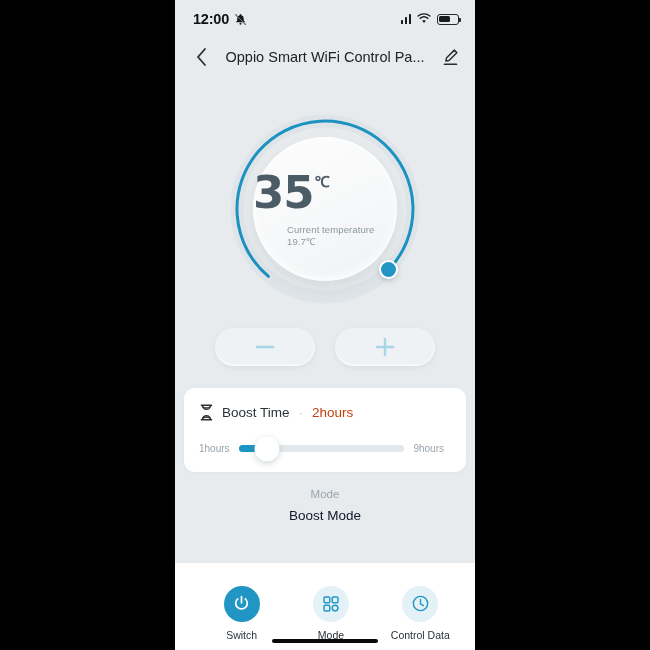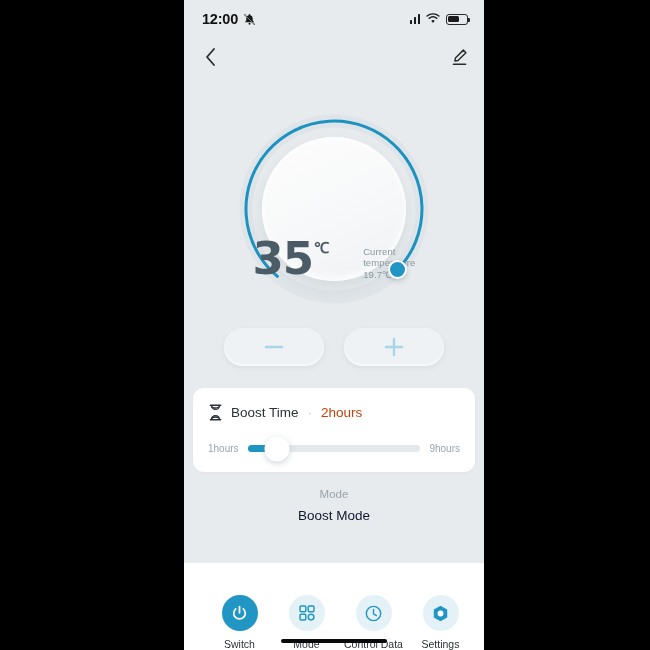--- a/index.html
+++ b/index.html
@@ -4,21 +4,21 @@
 <style>
   * { margin:0; padding:0; box-sizing:border-box; }
   html,body {
     width:650px; height:650px;
     background:#000;
     font-family:"Liberation Sans", sans-serif;
     overflow:hidden;
   }
   #phone {
     position:absolute;
-    left:184px; top:0;
+    left:175px; top:0;
     width:300px; height:650px;
     background:#e7ebed;
     overflow:hidden;
   }
 
   
   #statusbar {
     height:38px;
     display:flex; align-items:center;
     padding:0 18px;
@@ -76,21 +76,21 @@
   }
   #dial { position:relative; width:196px; height:196px; }
   #dial svg { position:absolute; left:0; top:0; }
   #dial-inner {
     position:absolute; left:26px; top:26px;
     width:144px; height:144px; border-radius:50%;
     background:linear-gradient(155deg,#fdfdfd 0%,#f7f8f9 55%,#eef1f3 100%);
     box-shadow: 0 7px 14px rgba(120,135,145,.16),
                 0 -3px 8px rgba(255,255,255,.9) inset,
                 0 2px 4px rgba(255,255,255,.8) inset;
-    display:flex; flex-direction:row; align-items:flex-end; justify-content:center;
+    display:flex; flex-direction:column; align-items:flex-start; justify-content:center;
   }
   #temp-row { display:flex; align-items:flex-start; line-height:1; }
   #temp-value {
     font-size:45px; font-weight:bold; color:#4c5c66; letter-spacing:-1px;
     font-family:"DejaVu Sans", sans-serif;
   }
   #temp-unit { font-size:15px; color:#4c5c66; margin-top:4px; margin-left:1px; font-weight:bold; }
   #current-temp { font-size:9.5px; color:#8b989f; margin-top:9px; letter-spacing:.1px;margin-left:34px; }
   #knob {
     position:absolute; width:19px; height:19px; border-radius:50%;
@@ -108,21 +108,21 @@
     width:100px; height:38px; border-radius:19px;
     background:#eff2f4;
     box-shadow:0 2px 5px rgba(150,165,175,.18), 0 -1px 2px rgba(255,255,255,.9) inset;
     display:flex; align-items:center; justify-content:center; cursor:pointer;
   }
 
   
   #boost-card {
     margin:22px 9px 1px 9px;
     background:#fff; border-radius:11px 11px 11px 11px;
-    padding:16px 15px 18px 15px;
+    padding:16px 22px 18px 15px;
     box-shadow:0 1px 3px rgba(170,182,190,.12);
   }
   #boost-head { display:flex; align-items:center; gap:8px; }
   #boost-label { font-size:13.5px; color:#2b3238; }
   #boost-dot { font-size:13px; color:#b9c1c6; margin:0 1px; }
   #boost-value { font-size:13.5px; color:#2196c4; }
 
   #slider-row { display:flex; align-items:center; margin-top:22px; gap:9px; }
   .slider-end { font-size:10px; color:#9aa4ab; white-space:nowrap; }
   #track-wrap { flex:1; position:relative; height:7px; }
@@ -138,21 +138,21 @@
 
   
   #mode-block { text-align:center; margin-top:16px; }
   #mode-label { font-size:11.5px; color:#9aa4ab; }
   #mode-value { font-size:13.5px; color:#0f172a; margin-top:8px; }
 
   
   #navbar {
     position:absolute; left:0; right:0; bottom:0;
     height:87px; background:#fff;
-    display:flex; align-items:flex-end; justify-content:space-around;
+    display:flex; align-items:center; justify-content:space-around;
     padding:13px 10px 0 22px;
   }
   .nav-item {
     display:flex; flex-direction:column; align-items:center; gap:7px;
     cursor:pointer; width:66px;
   }
   .nav-circle {
     width:36px; height:36px; border-radius:50%;
     background:#e4f2f7; display:flex; align-items:center; justify-content:center;
   }
@@ -196,20 +196,21 @@
         </span>
     </div>
   </div>
 
   <div id="header">
     <div id="back-btn">
       <svg width="12" height="20" viewBox="0 0 12 20">
         <polyline points="9,2 2,10 9,18" fill="none" stroke="#2b2b2b" stroke-width="1.8" stroke-linecap="round" stroke-linejoin="round"></polyline>
       </svg>
     </div>
+    <div id="title">Oppio Smart WiFi Control Pa...</div>
     <div id="edit-btn">
       <svg width="17" height="18" viewBox="0 0 20 21">
         <path d="M14.5 2.4l3 3-9.3 9.3-3.6.6.6-3.6z" fill="none" stroke="#2b2b2b" stroke-width="1.7" stroke-linejoin="round"></path>
         <line x1="3" y1="19" x2="17" y2="19" stroke="#2b2b2b" stroke-width="2" stroke-linecap="round"></line>
       </svg>
     </div>
   </div>
 
   <div id="dial-wrap">
     <div id="dial">
@@ -298,26 +299,17 @@
     <div class="nav-item">
       <div class="nav-circle">
         <svg width="19" height="19" viewBox="0 0 22 22">
           <circle cx="11" cy="11" r="8.3" fill="none" stroke="#2196c4" stroke-width="1.6"></circle>
           <path d="M11 6.2v5.2l3.4 2" fill="none" stroke="#2196c4" stroke-width="1.6" stroke-linecap="round" stroke-linejoin="round"></path>
         </svg>
       </div>
       <span class="nav-text">Control Data</span>
     </div>
 
-    <div class="nav-item">
-      <div class="nav-circle">
-        <svg width="19" height="19" viewBox="0 0 22 22">
-          <polygon points="11,2 18.8,6.5 18.8,15.5 11,20 3.2,15.5 3.2,6.5" fill="#2196c4"></polygon>
-          <circle cx="11" cy="11" r="3.4" fill="#fff"></circle>
-        </svg>
-      </div>
-      <span class="nav-text">Settings</span>
-    </div>
 
     <div id="home-indicator"></div>
   </div>
 
 </div>
 
 </body></html>

